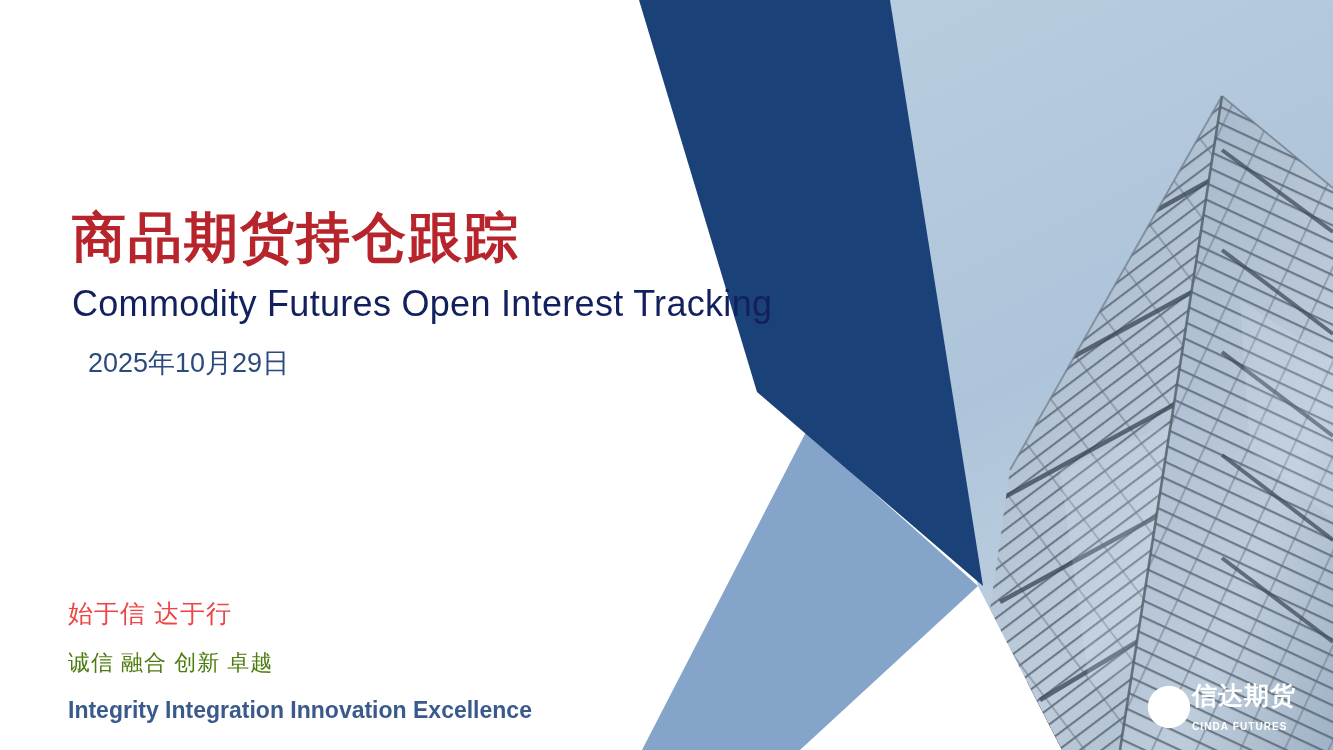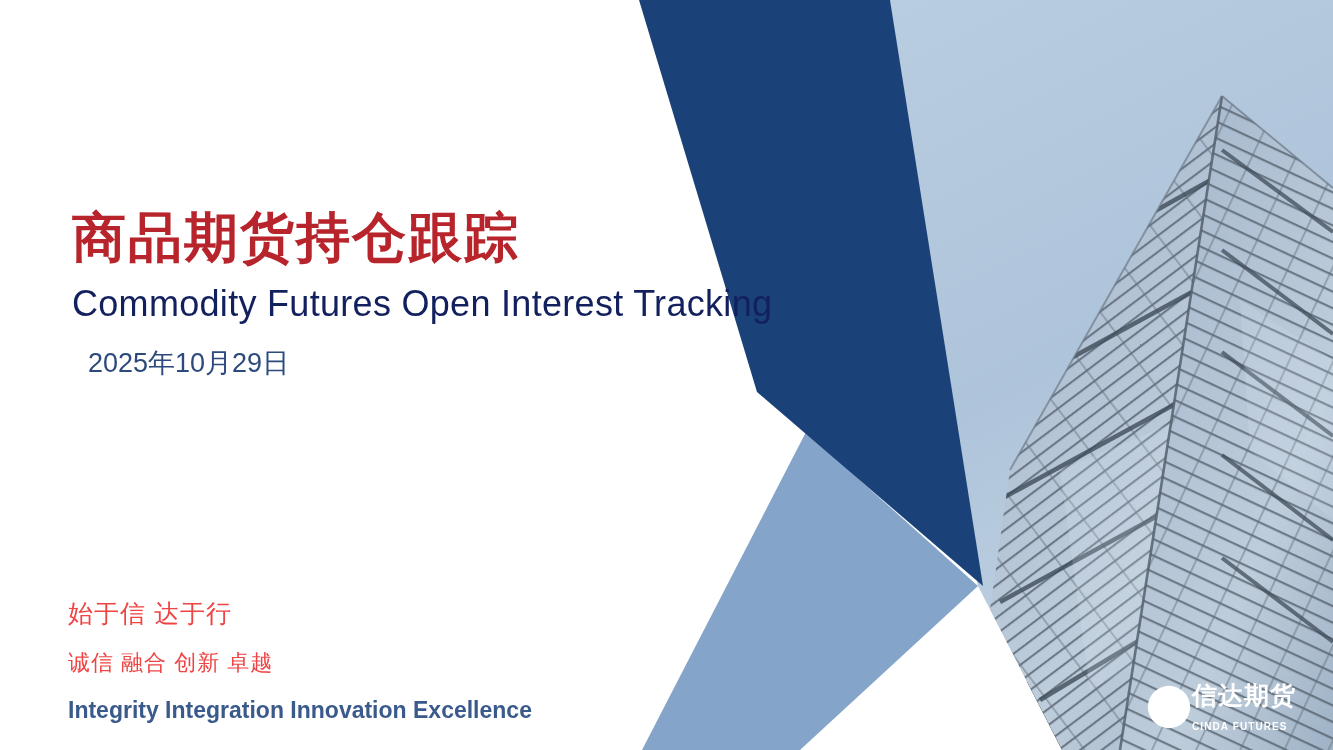--- a/index.html
+++ b/index.html
@@ -84,21 +84,21 @@
     line-height: 1.25;
     color: #ef4444;
     letter-spacing: 1px;
     white-space: nowrap;
   }
 
   #slogan-values {
     margin: 20px 0 0 0;
     font-size: 22px;
     line-height: 1.25;
-    color: #ef4444;
+    color: #4d7c0f;
     letter-spacing: 1px;
     white-space: nowrap;
   }
 
   #slogan-en {
     margin: 20px 0 0 0;
     font-size: 23px;
     line-height: 1.2;
     color: #3a5a8c;
     white-space: nowrap;

